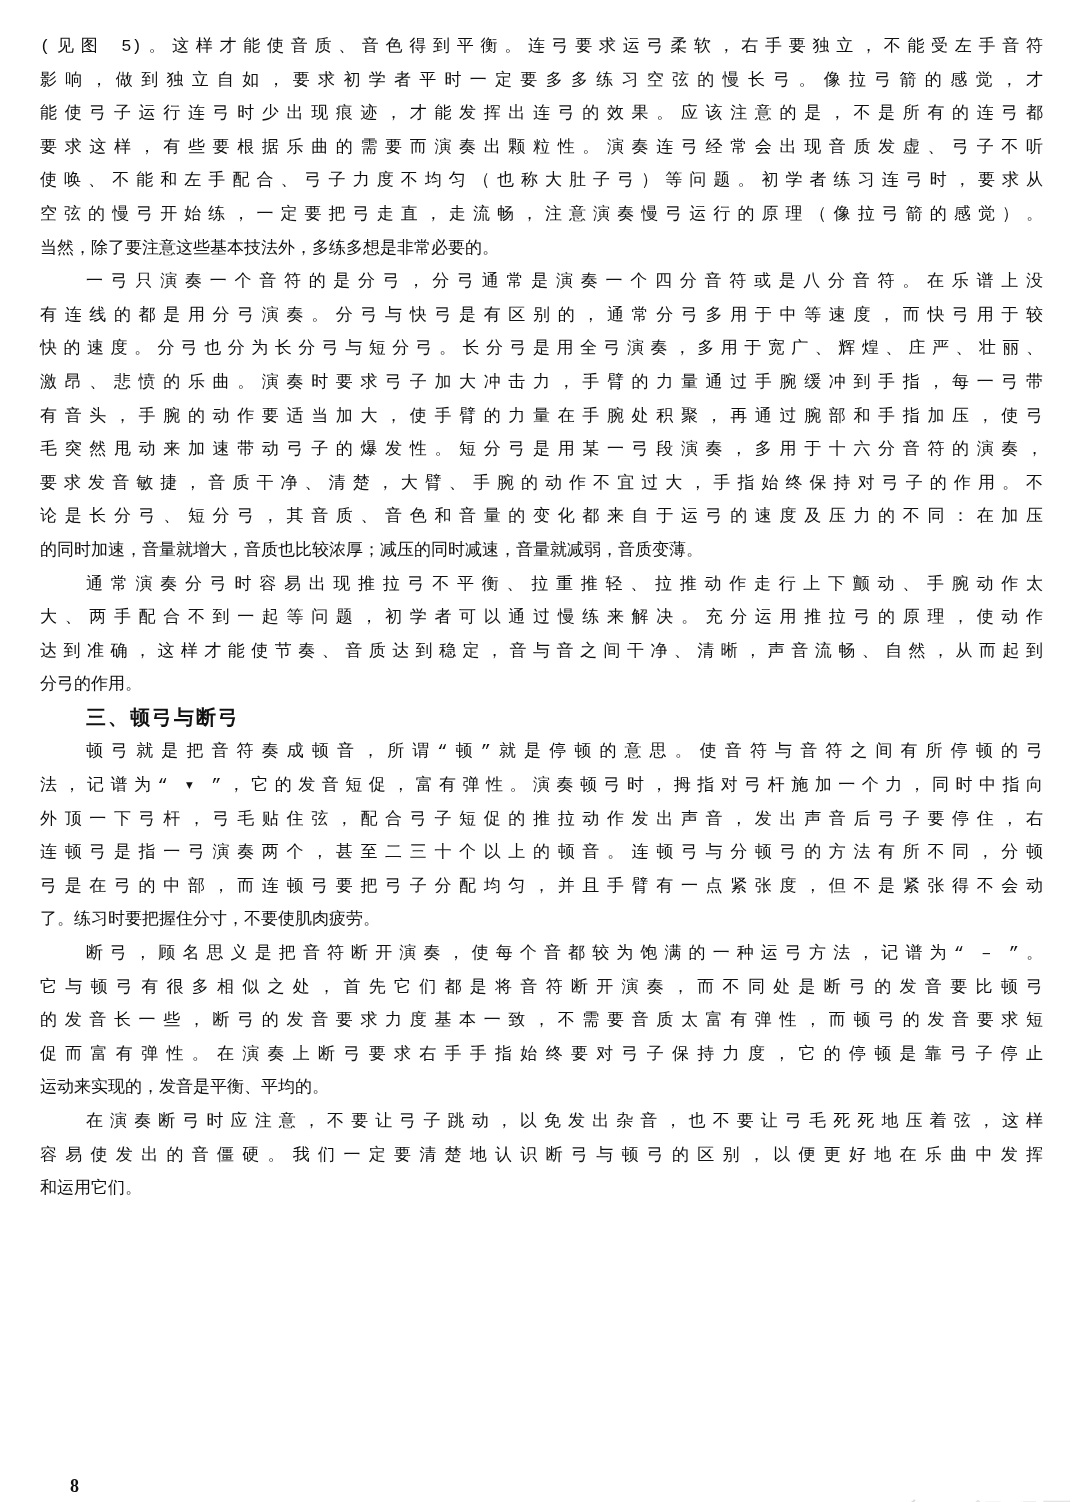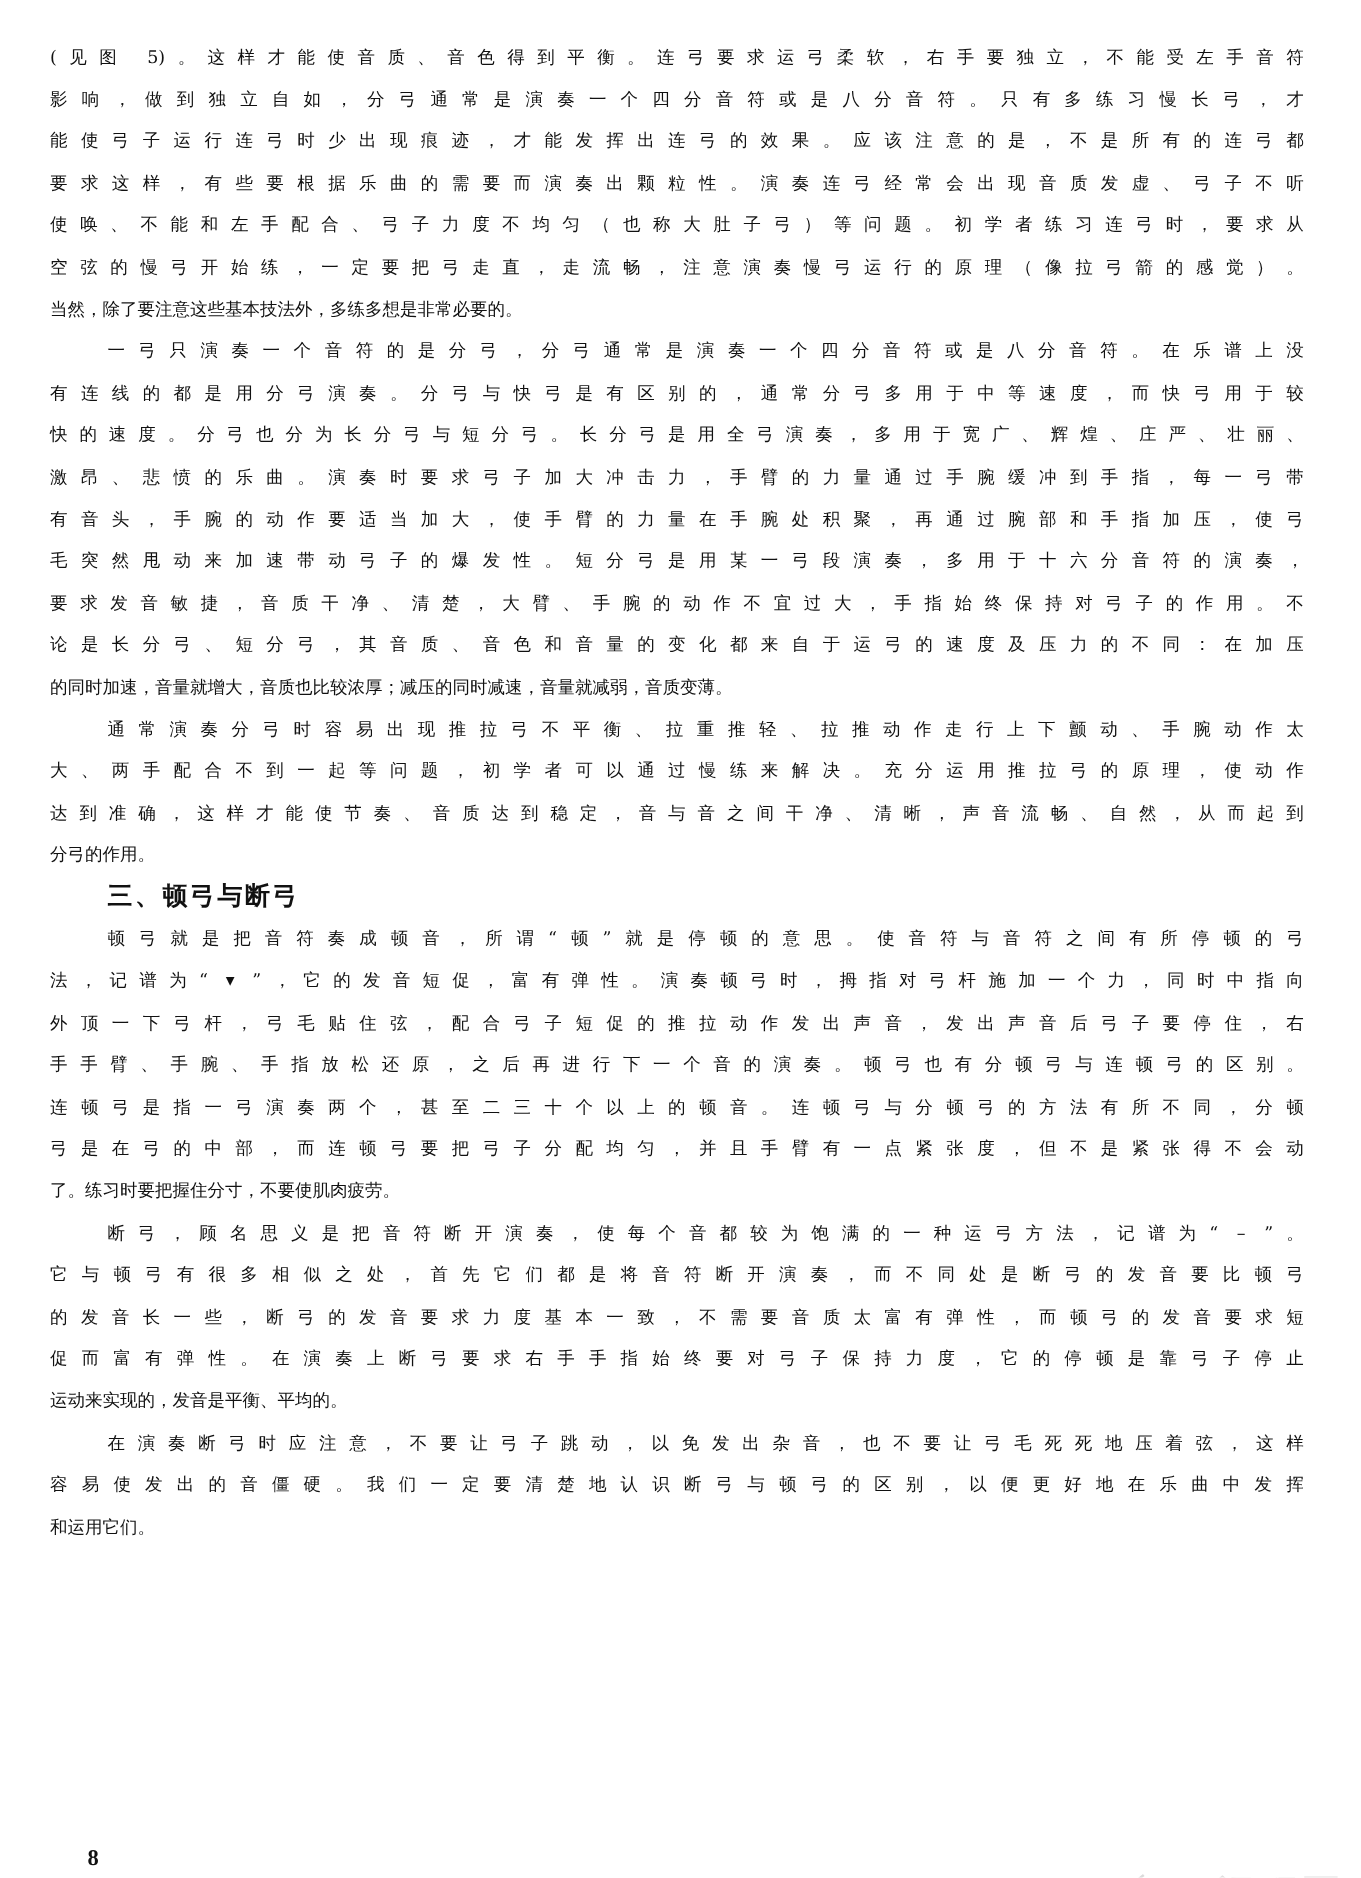--- a/index.html
+++ b/index.html
@@ -17,25 +17,26 @@
     }
     .page {
       position: absolute;
       left: 40px;
       top: 30px;
       width: 1003px;
     }
     .line {
       height: 33.6px;
       line-height: 33.6px;
-      font-size: 14px;
+      font-size: 17px;
       white-space: nowrap;
       text-align: justify;
       text-align-last: justify;
       letter-spacing: 0px;
+      font-family: Liberation Mono, monospace;
     }
     .line.last {
       text-align-last: left;
     }
     .indent {
       padding-left: 46px;
     }
     .heading {
       font-family: Liberation Mono, monospace;
       font-weight: bold;
@@ -88,21 +89,21 @@
       font-style: italic;
     }
   </style>
 </head>
 <body>
 
 <div class="page">
 
   <div>
     <div class="line">(见图 5)。这样才能使音质、音色得到平衡。连弓要求运弓柔软，右手要独立，不能受左手音符</div>
-    <div class="line">影响，做到独立自如，分弓通常是演奏一个四分音符或是八分音符。只有多练习慢长弓，才</div>
+    <div class="line">影响，做到独立自如，要求初学者平时一定要多多练习空弦的慢长弓。像拉弓箭的感觉，才</div>
     <div class="line">能使弓子运行连弓时少出现痕迹，才能发挥出连弓的效果。应该注意的是，不是所有的连弓都</div>
     <div class="line">要求这样，有些要根据乐曲的需要而演奏出颗粒性。演奏连弓经常会出现音质发虚、弓子不听</div>
     <div class="line">使唤、不能和左手配合、弓子力度不均匀（也称大肚子弓）等问题。初学者练习连弓时，要求从</div>
     <div class="line">空弦的慢弓开始练，一定要把弓走直，走流畅，注意演奏慢弓运行的原理（像拉弓箭的感觉）。</div>
     <div class="line last">当然，除了要注意这些基本技法外，多练多想是非常必要的。</div>
   </div>
 
   <div>
     <div class="line indent">一弓只演奏一个音符的是分弓，分弓通常是演奏一个四分音符或是八分音符。在乐谱上没</div>
     <div class="line">有连线的都是用分弓演奏。分弓与快弓是有区别的，通常分弓多用于中等速度，而快弓用于较</div>
@@ -121,21 +122,20 @@
     <div class="line">达到准确，这样才能使节奏、音质达到稳定，音与音之间干净、清晰，声音流畅、自然，从而起到</div>
     <div class="line last">分弓的作用。</div>
   </div>
 
   <div class="line heading">三、顿弓与断弓</div>
 
   <div>
     <div class="line indent">顿弓就是把音符奏成顿音，所谓“顿”就是停顿的意思。使音符与音符之间有所停顿的弓</div>
     <div class="line">法，记谱为“ ▾ ”，它的发音短促，富有弹性。演奏顿弓时，拇指对弓杆施加一个力，同时中指向</div>
     <div class="line">外顶一下弓杆，弓毛贴住弦，配合弓子短促的推拉动作发出声音，发出声音后弓子要停住，右</div>
-    <div class="line">手手臂、手腕、手指放松还原，之后再进行下一个音的演奏。顿弓也有分顿弓与连顿弓的区别。</div>
     <div class="line">连顿弓是指一弓演奏两个，甚至二三十个以上的顿音。连顿弓与分顿弓的方法有所不同，分顿</div>
     <div class="line">弓是在弓的中部，而连顿弓要把弓子分配均匀，并且手臂有一点紧张度，但不是紧张得不会动</div>
     <div class="line last">了。练习时要把握住分寸，不要使肌肉疲劳。</div>
   </div>
 
   <div>
     <div class="line indent">断弓，顾名思义是把音符断开演奏，使每个音都较为饱满的一种运弓方法，记谱为“ – ”。</div>
     <div class="line">它与顿弓有很多相似之处，首先它们都是将音符断开演奏，而不同处是断弓的发音要比顿弓</div>
     <div class="line">的发音长一些，断弓的发音要求力度基本一致，不需要音质太富有弹性，而顿弓的发音要求短</div>
     <div class="line">促而富有弹性。在演奏上断弓要求右手手指始终要对弓子保持力度，它的停顿是靠弓子停止</div>

